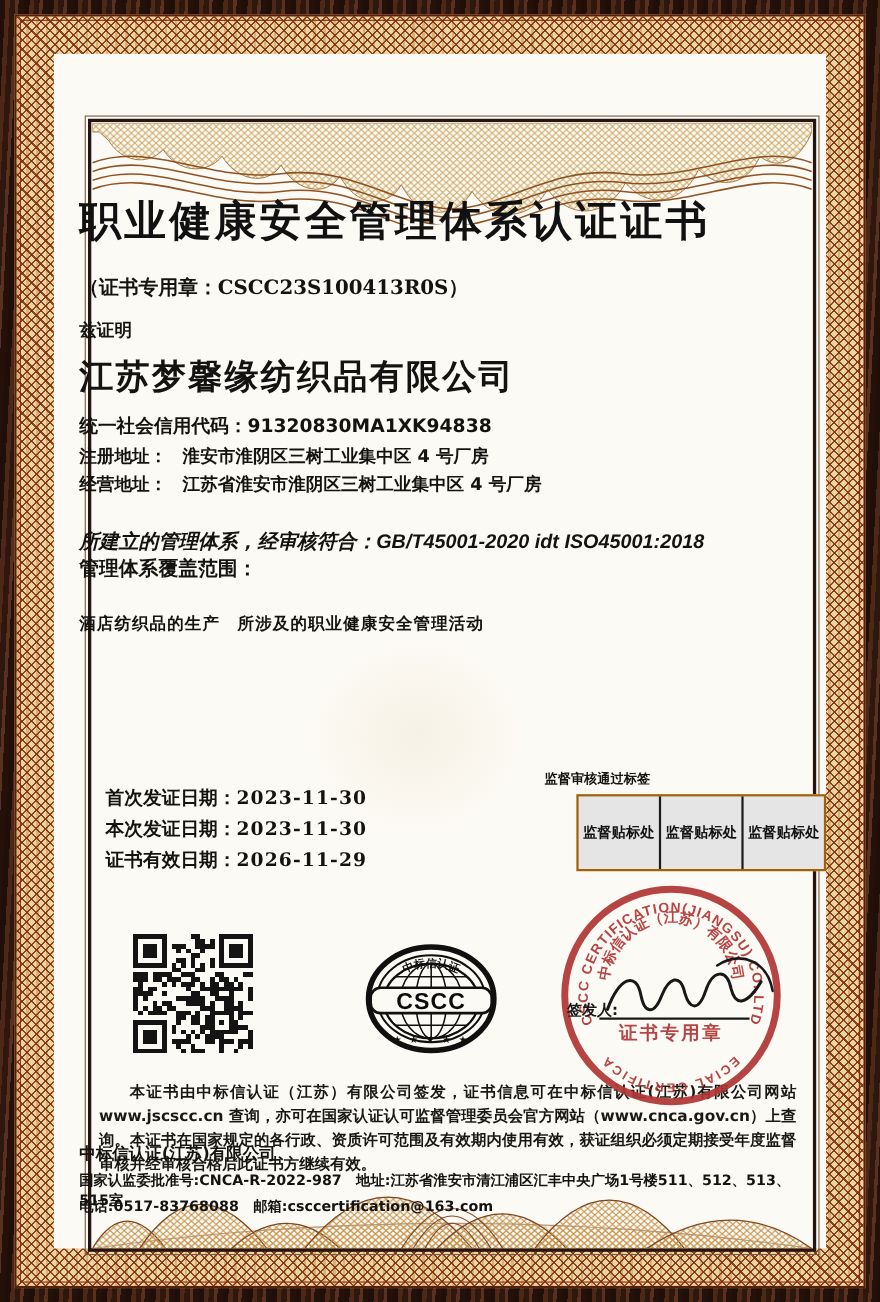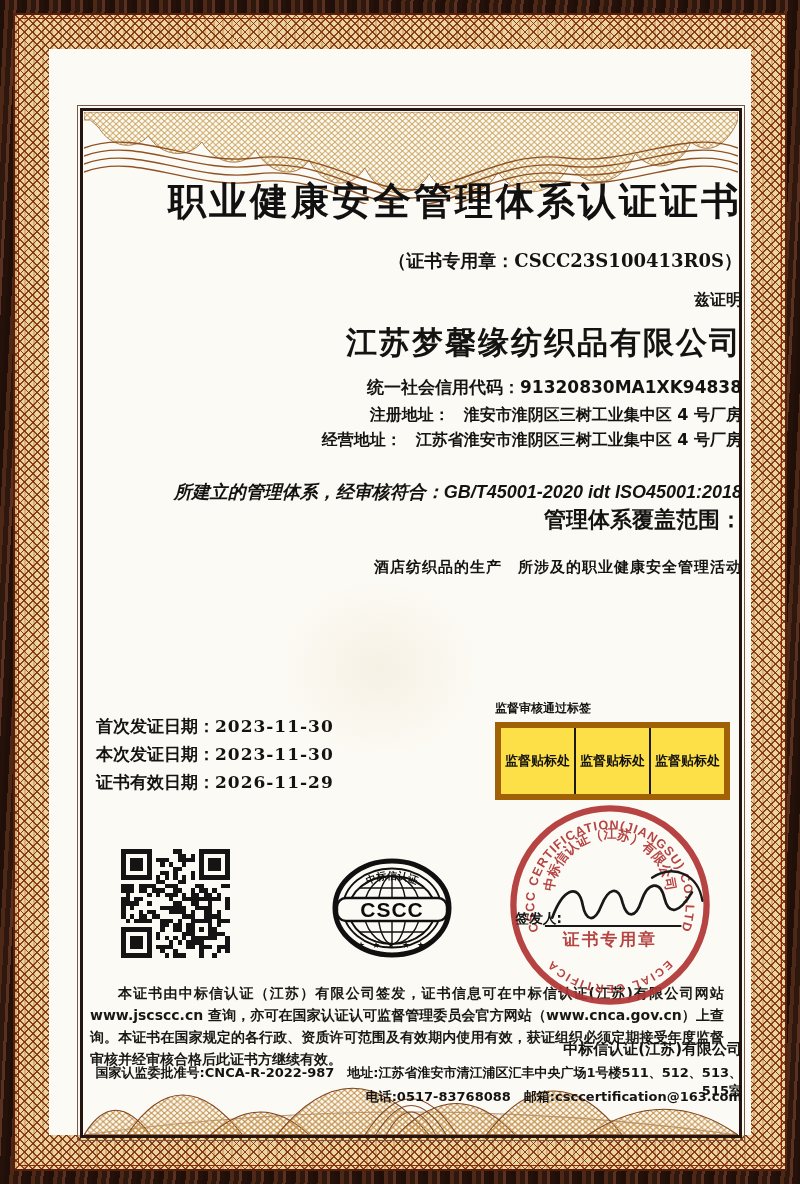--- a/index.html
+++ b/index.html
@@ -38,44 +38,44 @@
   .frame{
     position:absolute;left:80px;top:108px;right:58px;bottom:46px;
     border:3px solid #241510;outline:1px solid #7a5640;outline-offset:2px;
     pointer-events:none;
   }
 
   .deco-top{position:absolute;left:84px;top:112px;right:62px;height:92px;z-index:1;}
   .deco-bottom{position:absolute;left:84px;right:62px;top:1030px;height:105px;z-index:1;}
   .deco-top svg,.deco-bottom svg{width:100%;height:100%;display:block;}
 
-  .line{position:absolute;left:72px;right:58px;text-align:right;color:#151311;z-index:2;}
+  .line{position:absolute;left:72px;right:58px;text-align:left;color:#151311;z-index:2;}
   .title{
     top:176px;font-family:"DejaVu Serif","Liberation Serif",serif;
     font-size:38px;font-weight:bold;letter-spacing:3px;color:#111;
   }
   .certno{top:249px;font-size:18px;font-weight:bold;font-family:"DejaVu Serif","Liberation Serif",serif;}
   .statement{top:290px;font-size:16px;font-weight:bold;}
   .company{top:322px;font-size:31px;font-weight:bold;letter-spacing:2px;}
   .credit{top:376px;font-size:17px;font-weight:bold;}
   .addr{font-size:16px;font-weight:bold;}
   .addr1{top:405px;} .addr2{top:430px;}
   .addr .lbl{margin-right:14px;}
   .standard{top:480px;font-size:18px;font-weight:bold;font-style:italic;}
   .standard .latin{font-family:"Liberation Sans","DejaVu Sans",sans-serif;}
-  .scopelbl{top:505px;font-size:22px;font-weight:bold;}
+  .scopelbl{top:505px;font-size:18px;font-weight:bold;}
   .scope{top:558px;font-size:15px;font-weight:bold;letter-spacing:1px;}
 
   .dates{position:absolute;left:96px;top:712px;z-index:2;font-size:17px;font-weight:bold;color:#151311;}
   .date-row{height:28px;line-height:28px;white-space:nowrap;}
   .date-row .val{font-family:"DejaVu Serif","Liberation Serif",serif;letter-spacing:1px;}
 
   .sup{position:absolute;left:483px;top:700px;z-index:2;color:#151311;padding-left:12px;}
   .sup-header{font-size:12px;font-weight:bold;margin-bottom:5px;}
-  .sup-table{display:flex;border:6px solid #a16207;width:max-content;background:#fde047;}
+  .sup-table{display:flex;border:2px solid #a16207;width:max-content;background:#e5e5e5;margin-left:29px;}
   .sup-cell{
     width:73px;height:66px;display:flex;align-items:center;justify-content:center;
     font-size:13px;font-weight:bold;border-right:2px solid #1c1c1c;
   }
   .sup-cell:last-child{border-right:none;}
 
   .qr{position:absolute;left:117px;top:845px;width:117px;height:117px;z-index:2;}
   .qr svg{width:100%;height:100%;display:block;}
 
   .logo{position:absolute;left:330px;top:856px;width:124px;height:104px;z-index:2;}

